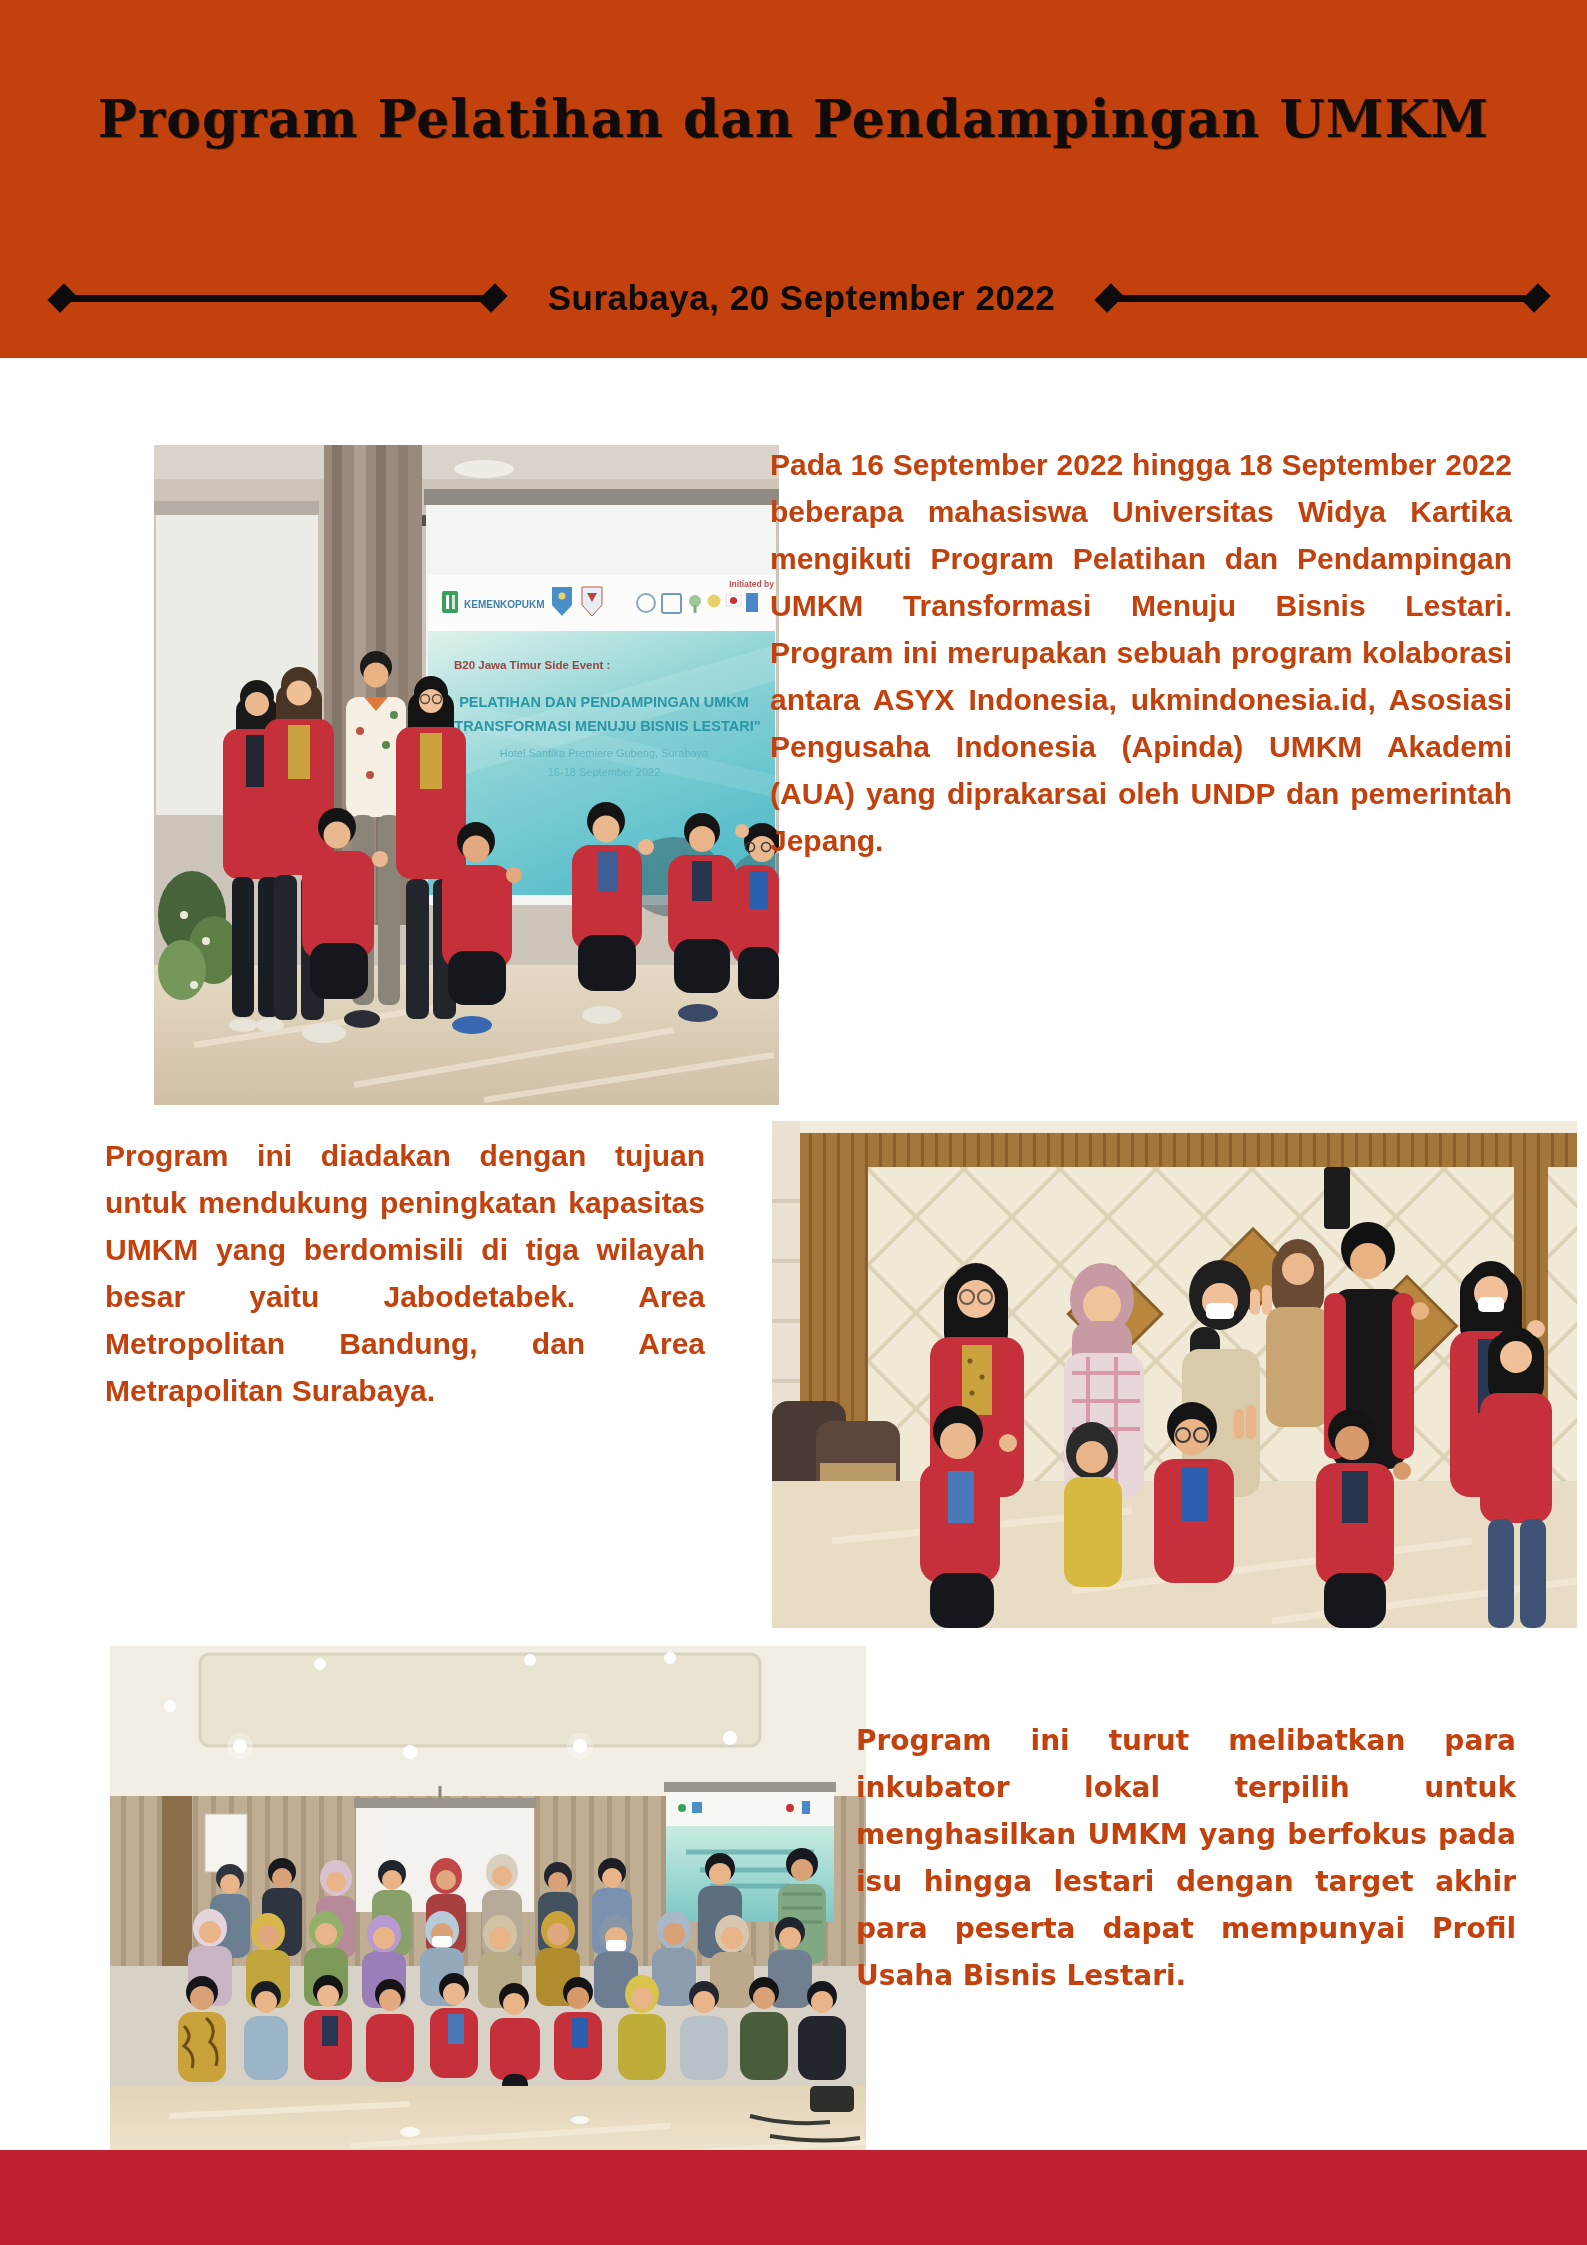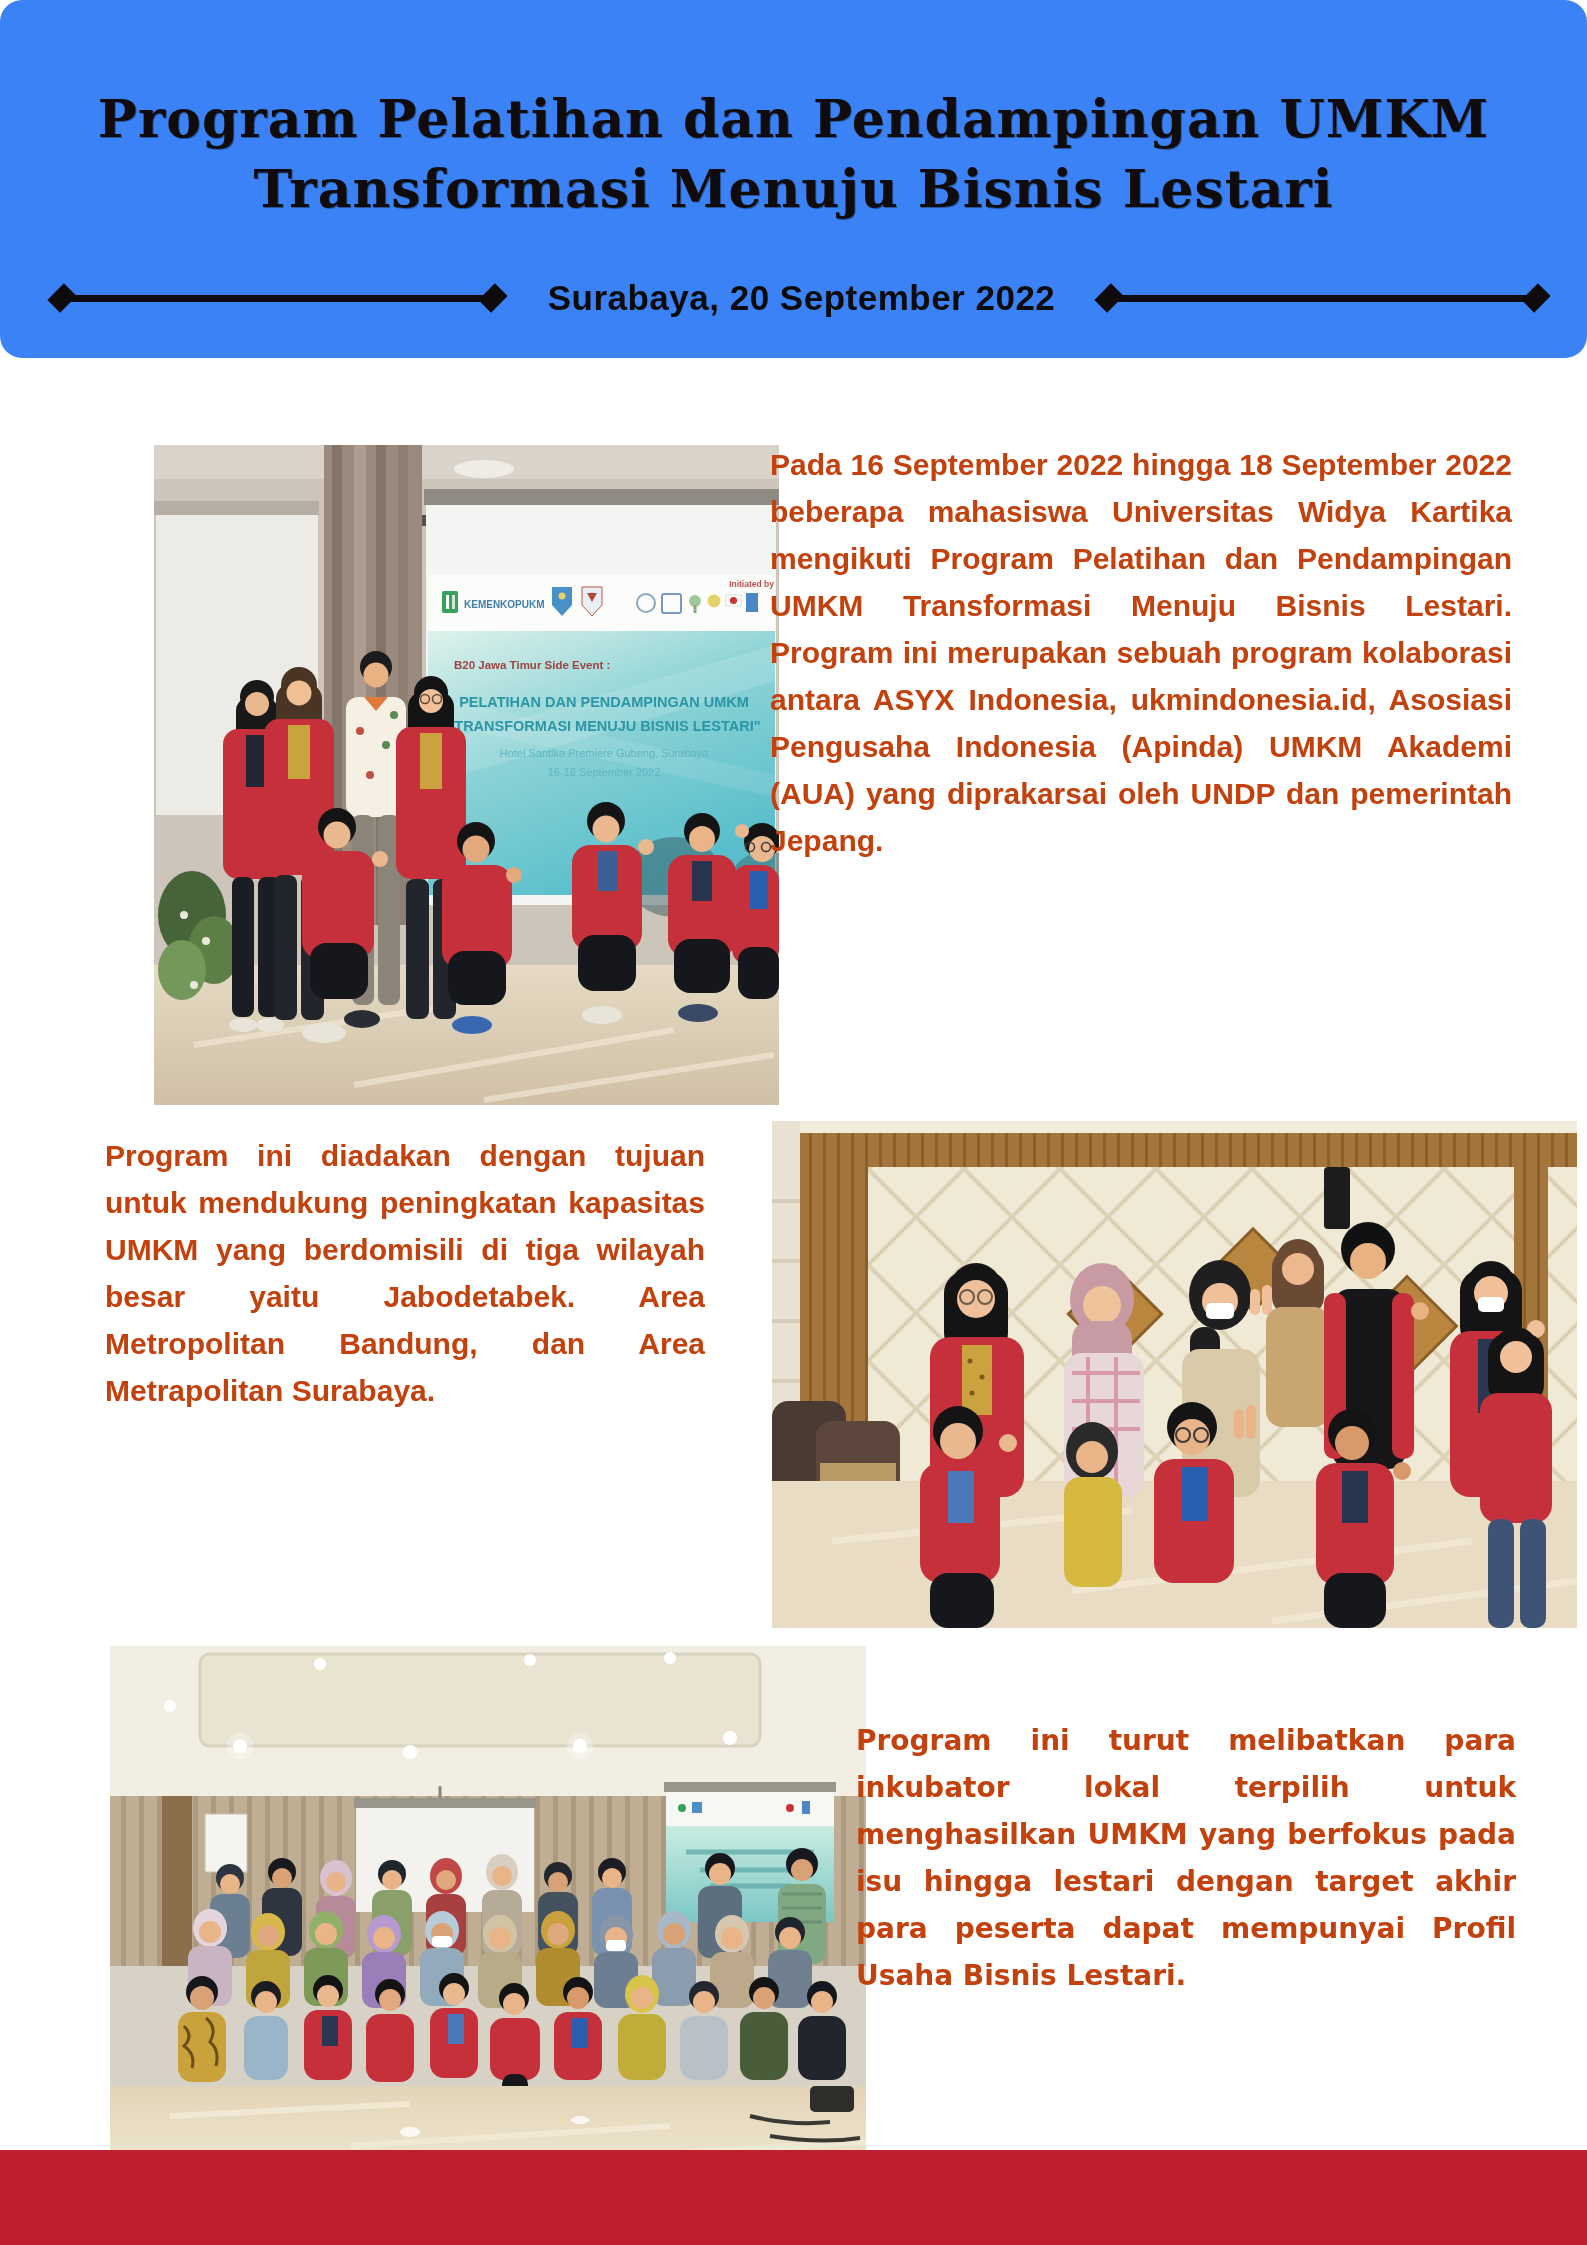--- a/index.html
+++ b/index.html
@@ -1,19 +1,19 @@
 <!DOCTYPE html>
 <html><head>
 <meta charset="utf-8">
 <style>
   html,body{margin:0;padding:0;background:#ffffff;}
   .page{position:relative;width:1587px;height:2245px;background:#ffffff;overflow:hidden;
         font-family:"Liberation Sans",sans-serif;}
   
-  .band-top{position:absolute;left:0;top:0;width:1587px;height:358px;background:#3b82f6;border-radius:22px;}
+  .band-top{position:absolute;left:0;top:0;width:1587px;height:358px;background:#c2410c;}
   .title{position:absolute;left:0;top:84px;width:1587px;text-align:center;color:#100c0c;
          font-family:"DejaVu Serif","Liberation Serif",serif;font-weight:bold;
          font-size:52px;line-height:70px;letter-spacing:1px;
          text-shadow:1px 1px 0 rgba(0,0,0,.35);}
   .banner{position:absolute;left:0;top:272px;width:1587px;height:52px;}
   .banner-text{position:absolute;left:0;top:0;width:1587px;text-align:center;
          font-size:35px;line-height:52px;font-weight:bold;color:#0d0b0b;letter-spacing:.5px;padding-left:8px;}
   .deco{position:absolute;top:14px;height:24px;display:flex;align-items:center;}
   .deco-left{left:53px;width:449px;}
   .deco-right{right:42px;width:445px;}
@@ -38,21 +38,20 @@
   .svg-txt{font-family:"Liberation Sans",sans-serif;}
 </style>
 </head>
 <body>
 
 <div class="page">
 
   <header class="band-top">
     <div class="title">
       <div>Program Pelatihan dan Pendampingan UMKM</div>
-      <div>Transformasi Menuju Bisnis Lestari</div>
     </div>
     <div class="banner">
       <div class="deco deco-left">
         <i class="dm"></i>
         <i class="bar"></i>
         <i class="dm"></i>
       </div>
       <div class="banner-text">Surabaya, 20 September 2022</div>
       <div class="deco deco-right">
         <i class="dm"></i>

